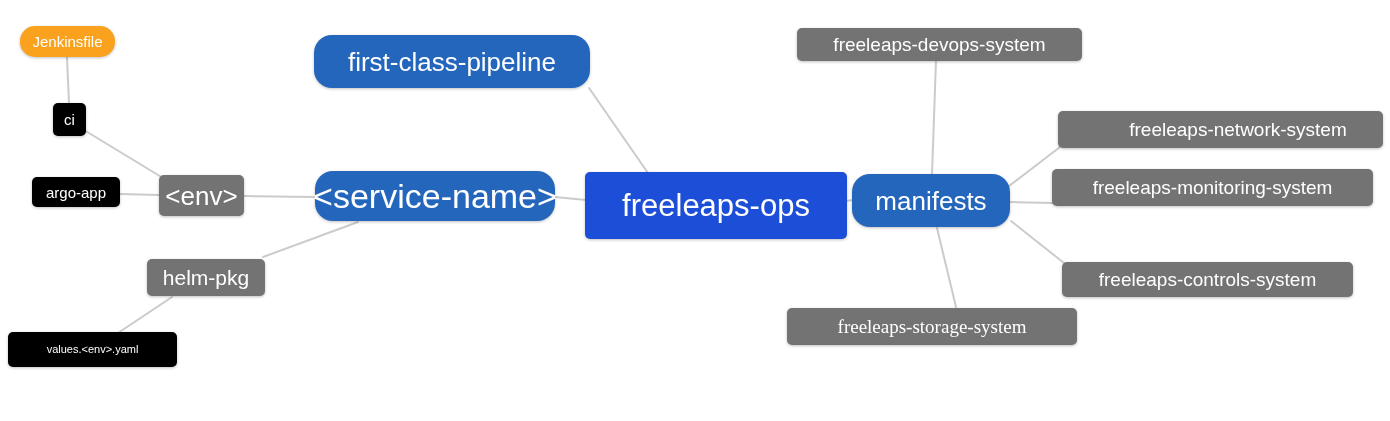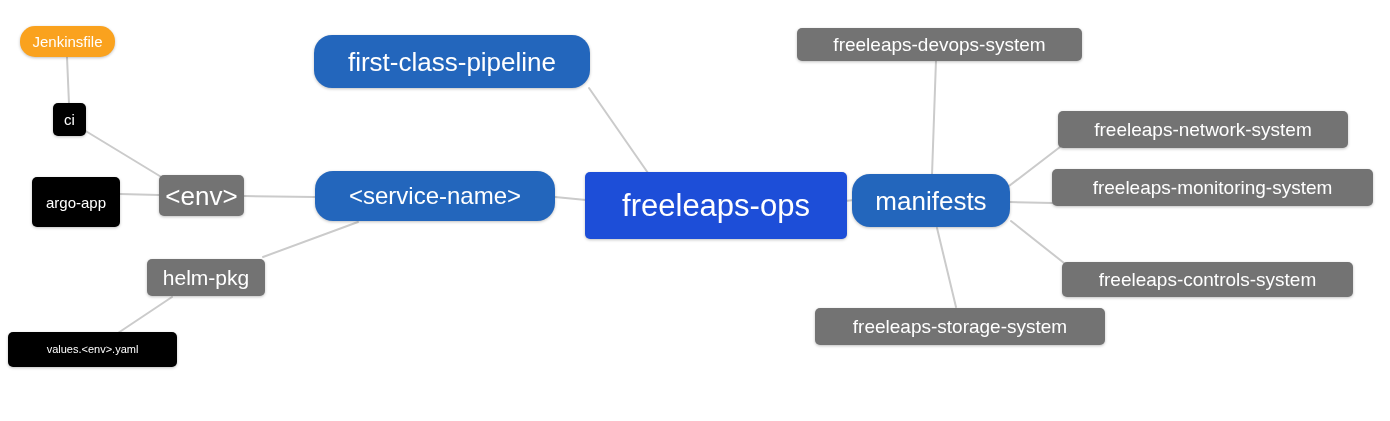--- a/index.html
+++ b/index.html
@@ -23,33 +23,33 @@
   }
   .blue   { background: #2366BC; border-radius: 18px; }
   .green  { background: #737373; }
   .orange { background: #FAA21E; border-radius: 15px; }
   .red    { background: #000000; }
   .dark   { background: #1d4ed8; }
 
   
   #n-jenkinsfile        { left:20px;   top:26px;  width:95px;  height:31px; font-size:15px; }
   #n-ci                 { left:53px;   top:103px; width:33px;  height:33px; font-size:15px; }
-  #n-argo-app           { left:32px;   top:177px; width:88px;  height:50px; font-size:15px; }
+  #n-argo-app           { left:32px;   top:177px; width:88px;  height:30px; font-size:15px; }
   #n-values-env-yaml    { left:8px;    top:332px; width:169px; height:35px; font-size:11px; }
   #n-env                { left:159px;  top:175px; width:85px;  height:41px; font-size:26px; }
   #n-helm-pkg           { left:147px;  top:259px; width:118px; height:37px; font-size:21px; }
   #n-first-class-pipeline { left:314px; top:35px; width:276px; height:53px; font-size:26px; }
-  #n-service-name       { left:315px;  top:171px; width:240px; height:50px; font-size:24px; }
+  #n-service-name       { left:315px;  top:171px; width:240px; height:50px; font-size:34px; }
   #n-freeleaps-ops      { left:585px;  top:172px; width:262px; height:67px; font-size:31px; }
   #n-manifests          { left:852px;  top:174px; width:158px; height:53px; font-size:26px; }
   #n-devops-system      { left:797px;  top:28px;  width:285px; height:33px; font-size:19px; }
-  #n-network-system     { left:1058px; top:111px; width:290px; height:37px; font-size:19px; }
+  #n-network-system     { left:1058px; top:111px; width:290px; height:37px; font-size:19px;padding-left:35px; }
   #n-monitoring-system  { left:1052px; top:169px; width:321px; height:37px; font-size:19px; }
   #n-controls-system    { left:1062px; top:262px; width:291px; height:35px; font-size:19px; }
-  #n-storage-system     { left:815px;  top:308px; width:290px; height:37px; font-size:19px; }
+  #n-storage-system     { left:787px;  top:308px; width:290px; height:37px; font-size:19px;font-family:Liberation Serif, serif; }
 
   #edges line { stroke: #CBCBCB; stroke-width: 2; stroke-linecap: round; }
 </style>
 </head>
 <body>
 
 <div id="canvas">
 
   <svg id="edges" width="1390" height="421">
     <line x1="67" y1="57" x2="69" y2="104"></line>

